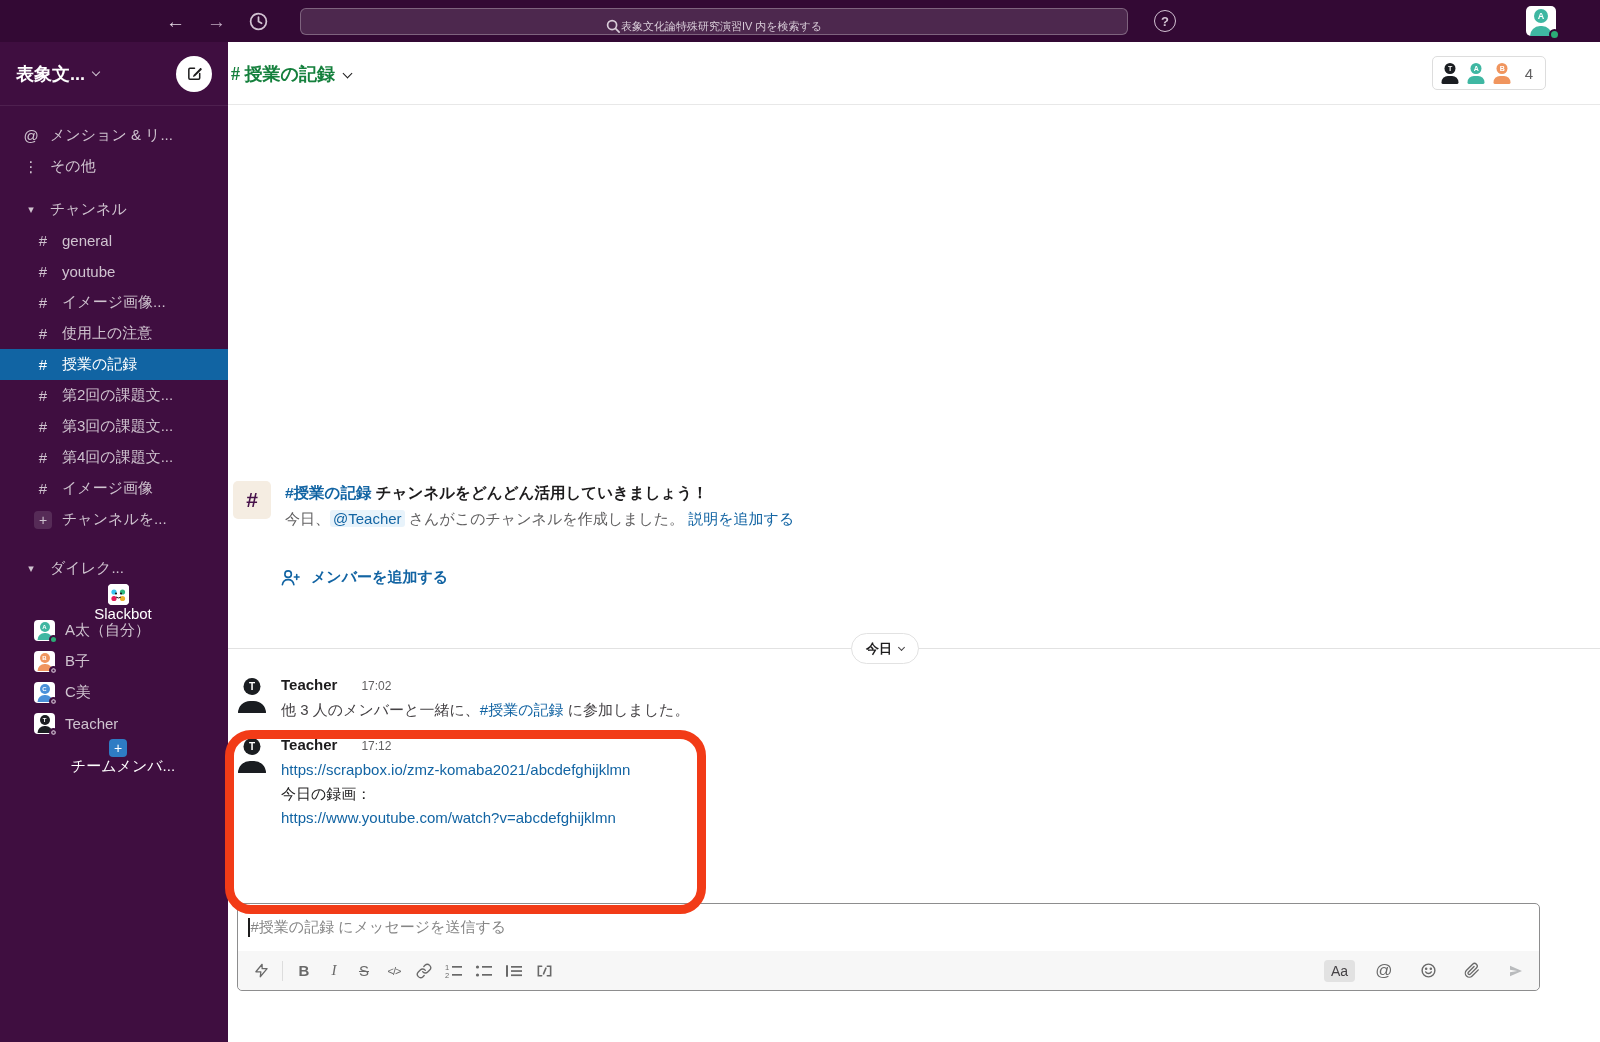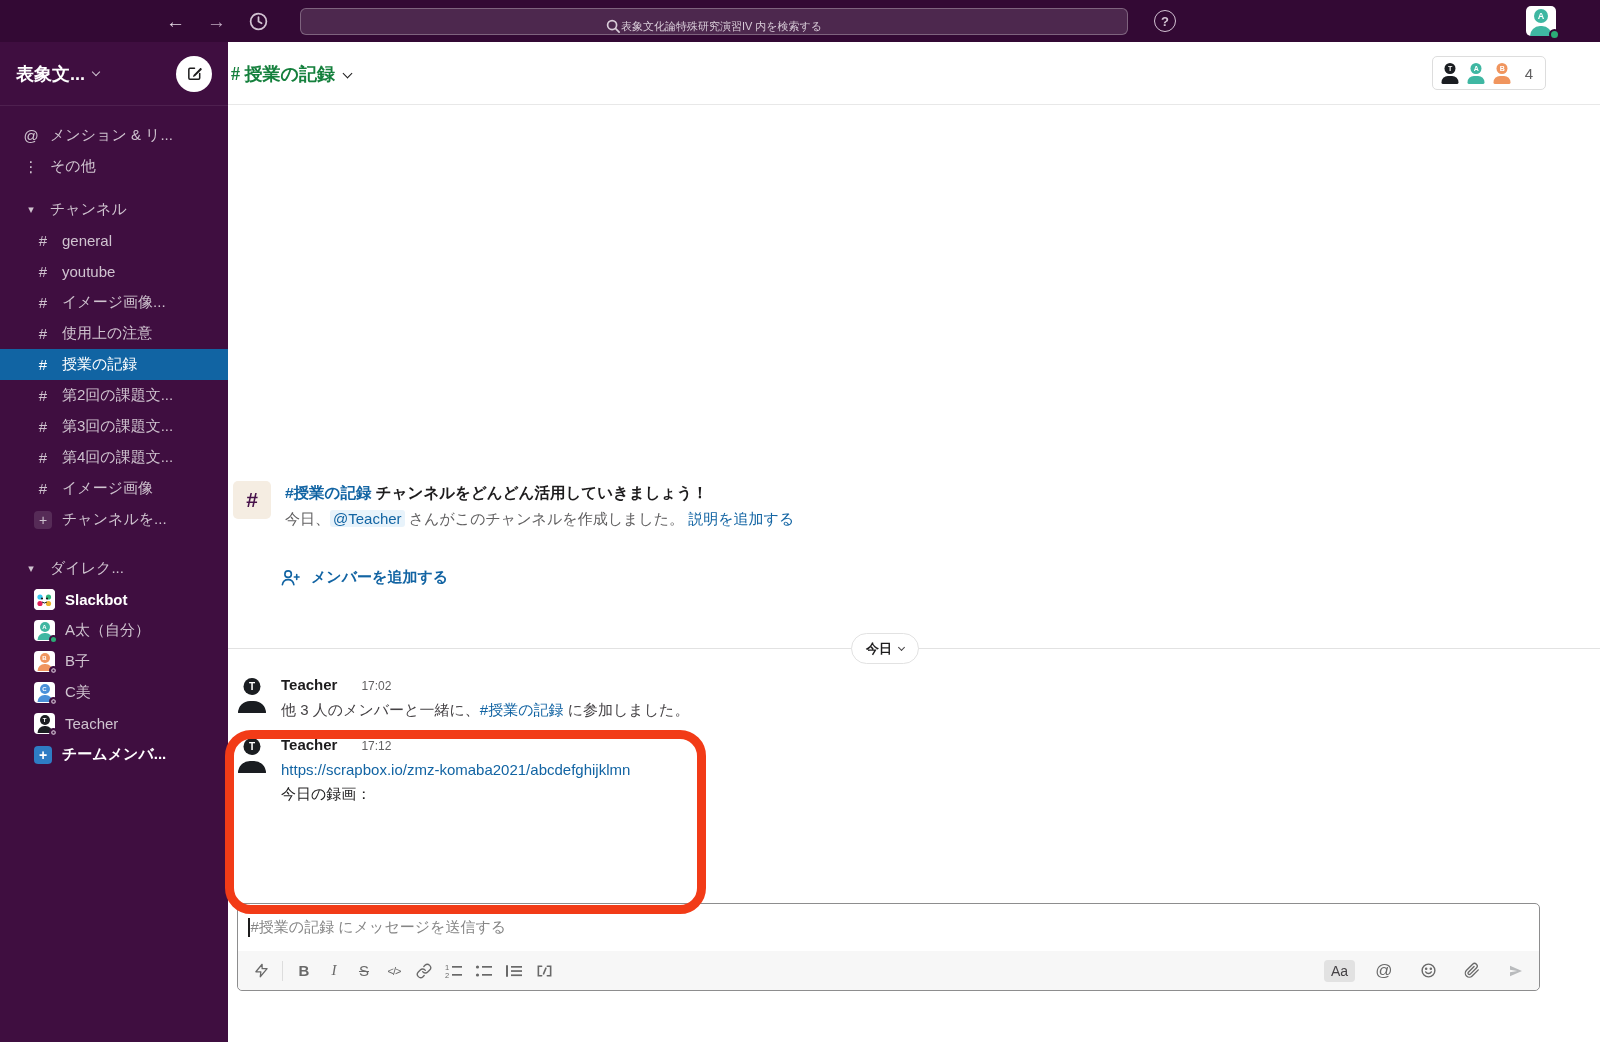--- a/index.html
+++ b/index.html
@@ -34,21 +34,21 @@
   .ws-name { color:#fff; font-weight:bold; font-size:18px; }
   .chev { display:inline-block; width:6px; height:6px; border-right:1.6px solid currentColor; border-bottom:1.6px solid currentColor;
     transform:rotate(45deg); margin-left:8px; margin-bottom:3px; }
   .compose-btn { margin-left:auto; width:36px; height:36px; border-radius:50%; background:#fff; display:flex;
     align-items:center; justify-content:center; cursor:pointer; }
   .side-list { padding-top:14px; font-size:15px; }
   .srow { height:31px; display:flex; align-items:center; padding:0 16px 0 22px; cursor:pointer; white-space:nowrap; }
   .srow .ic { width:18px; text-align:center; margin-right:10px; flex:none; font-size:15px; }
   .srow.indent { padding-left:34px; }
   .srow.active { background:#1164a3; color:#fff; }
-  .srow.boldname { color:#fff; font-weight:bold; }
+  .srow.boldname { color:#fff; font-weight:normal;flex-direction:column; }
   .sec-gap { height:12px; }
   .sec-gap2 { height:18px; }
   .tri { font-size:11px; width:18px; margin-right:10px; text-align:center; }
   .plus-tile { width:18px; height:18px; border-radius:4px; background:rgba(255,255,255,0.12); color:#cfc3cf;
     display:flex; align-items:center; justify-content:center; font-size:14px; margin-right:10px; flex:none; }
   .plus-tile.blue { background:#2e7cc4; color:#fff; }
   .dm-av { position:relative; width:21px; height:21px; border-radius:4px; background:#fff; margin-right:10px; flex:none; }
   .dm-dot { position:absolute; right:-3px; bottom:-3px; width:9px; height:9px; border-radius:50%;
     border:2px solid #3f0e40; background:#3f0e40; }
   .dm-dot.on { background:#2bac76; }
@@ -356,20 +356,21 @@
           <span class="head" style="width:17px;height:17px;top:3px;background:#1a1d21;font-size:10px;">T</span>
           <span class="torso" style="width:28px;height:12px;border-radius:12px 12px 0 0;background:#1a1d21;bottom:0;"></span>
         </span>
       </div>
       <div class="msg-body">
         <div class="msg-head">
           <span class="sender">Teacher</span><span class="mtime">17:12</span>
         </div>
         <div><a class="link">https://scrapbox.io/zmz-komaba2021/abcdefghijklmn</a></div>
         <div>今日の録画：</div>
+        <div><a class="link">https://www.youtube.com/watch?v=abcdefghijklmn</a></div>
       </div>
     </div>
 
     <div class="annotation"></div>
 
     <div class="composer">
       <div class="comp-input">
         <span class="caret"></span>
         <span>#授業の記録 にメッセージを送信する</span>
       </div>

